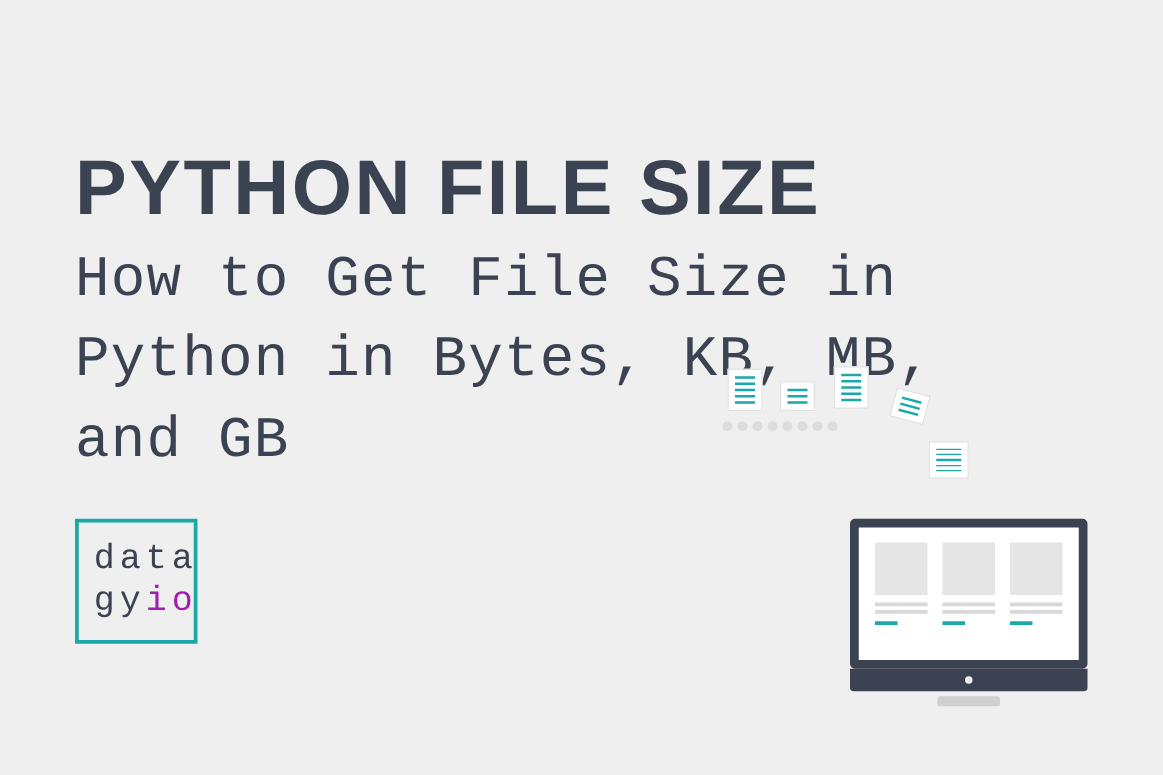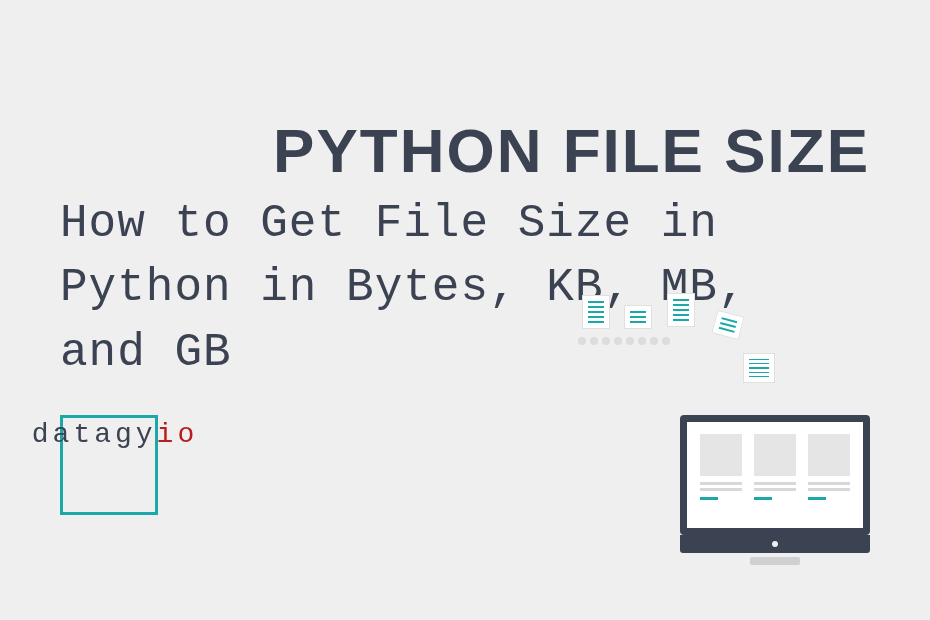--- a/index.html
+++ b/index.html
@@ -16,51 +16,50 @@
     }
     .title {
       font-family: 'Arial Black', Impact, sans-serif;
       font-size: 62px;
       font-weight: 900;
       color: #3b4252;
       letter-spacing: 2px;
       text-transform: uppercase;
       line-height: 1;
       margin-bottom: 10px;
-      text-align: right;
     }
     .subtitle {
       font-family: 'Courier New', Courier, monospace;
       font-size: 46px;
       color: #3b4252;
       line-height: 1.4;
       letter-spacing: 1px;
       max-width: 760px;
     }
     .logo {
       position: absolute;
       left: 60px;
       bottom: 105px;
       width: 98px;
       height: 100px;
       border: 3px solid #1ba8a8;
       display: flex;
-      flex-direction: row;
+      flex-direction: column;
       justify-content: center;
       padding-left: 12px;
     }
     .logo-line1, .logo-line2 {
       font-family: 'Courier New', Courier, monospace;
       font-size: 28px;
       color: #3b4252;
       letter-spacing: 4px;
       line-height: 1.2;
     }
     .logo-line2 .io {
-      color: #b91c1c;
+      color: #a21caf;
     }
     .illustration {
       position: absolute;
       right: 60px;
       bottom: 55px;
       width: 320px;
       height: 280px;
     }
     .monitor {
       position: absolute;

